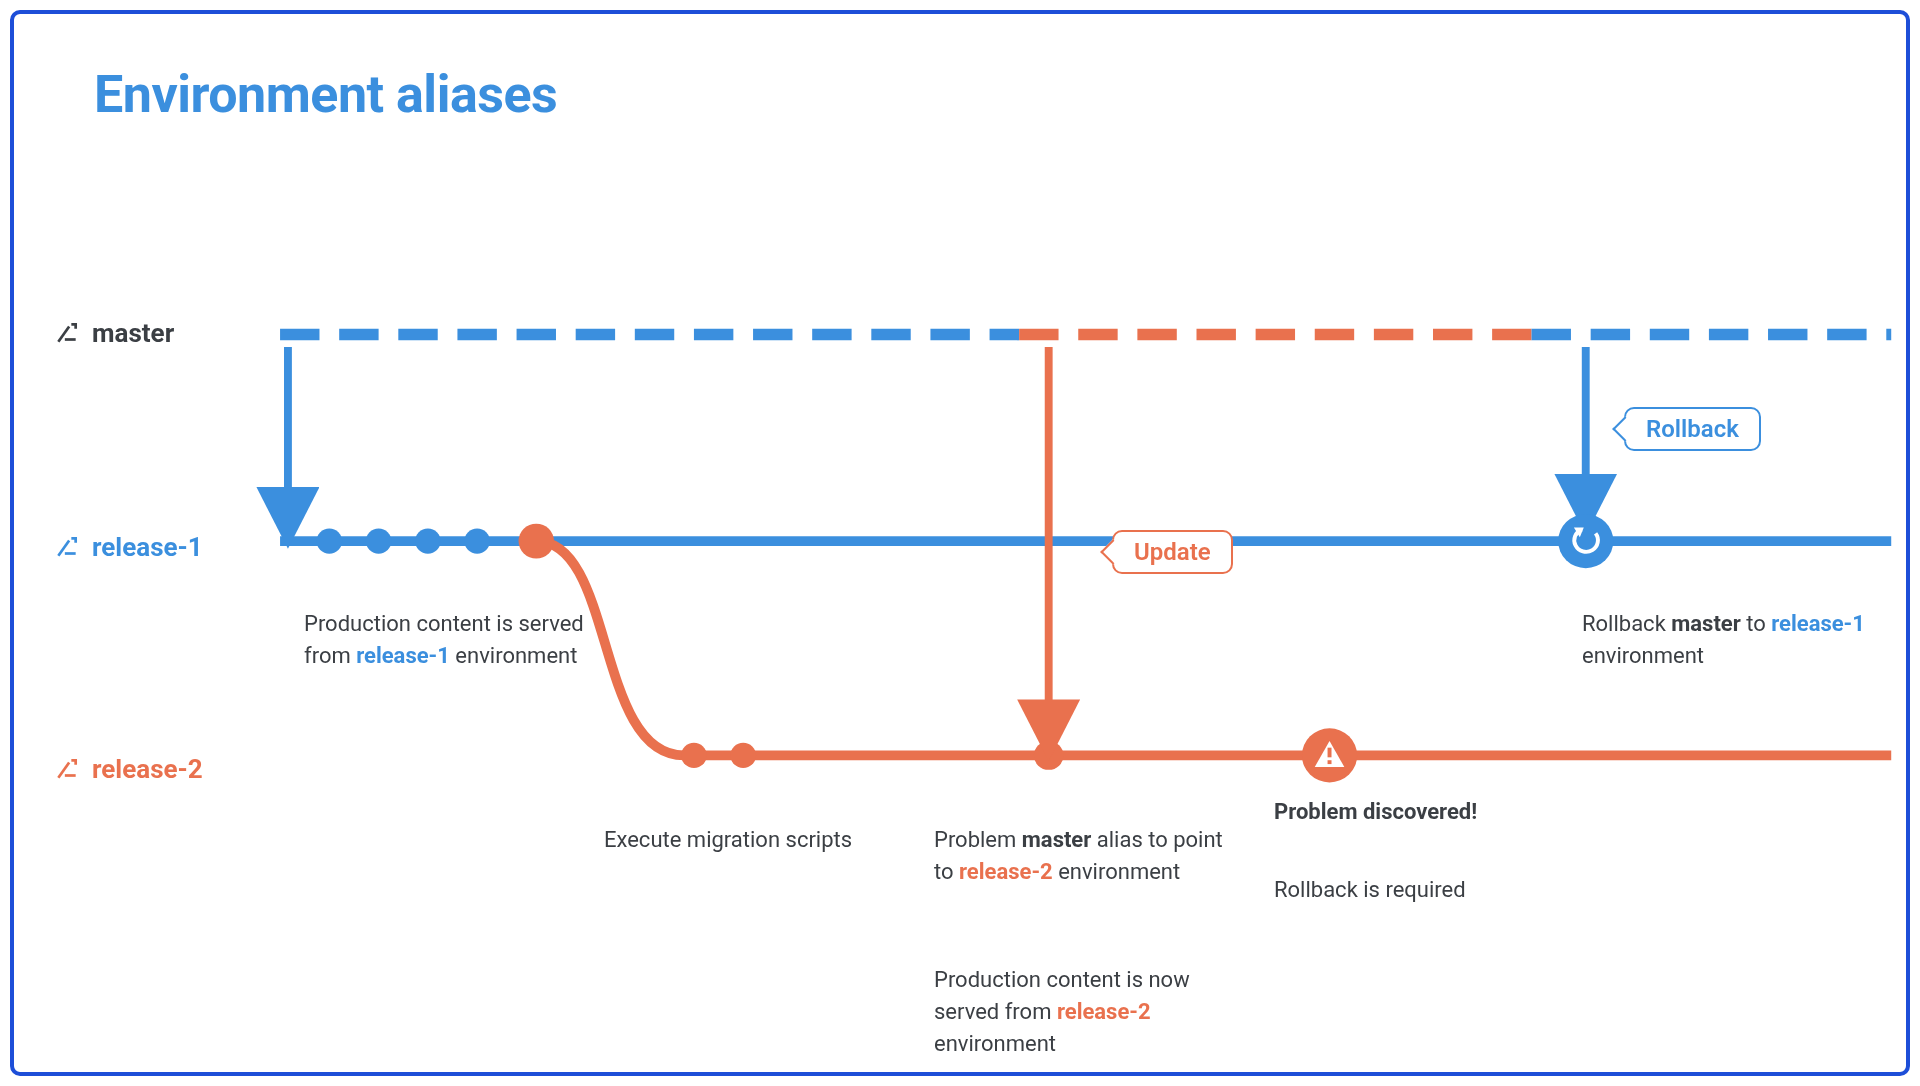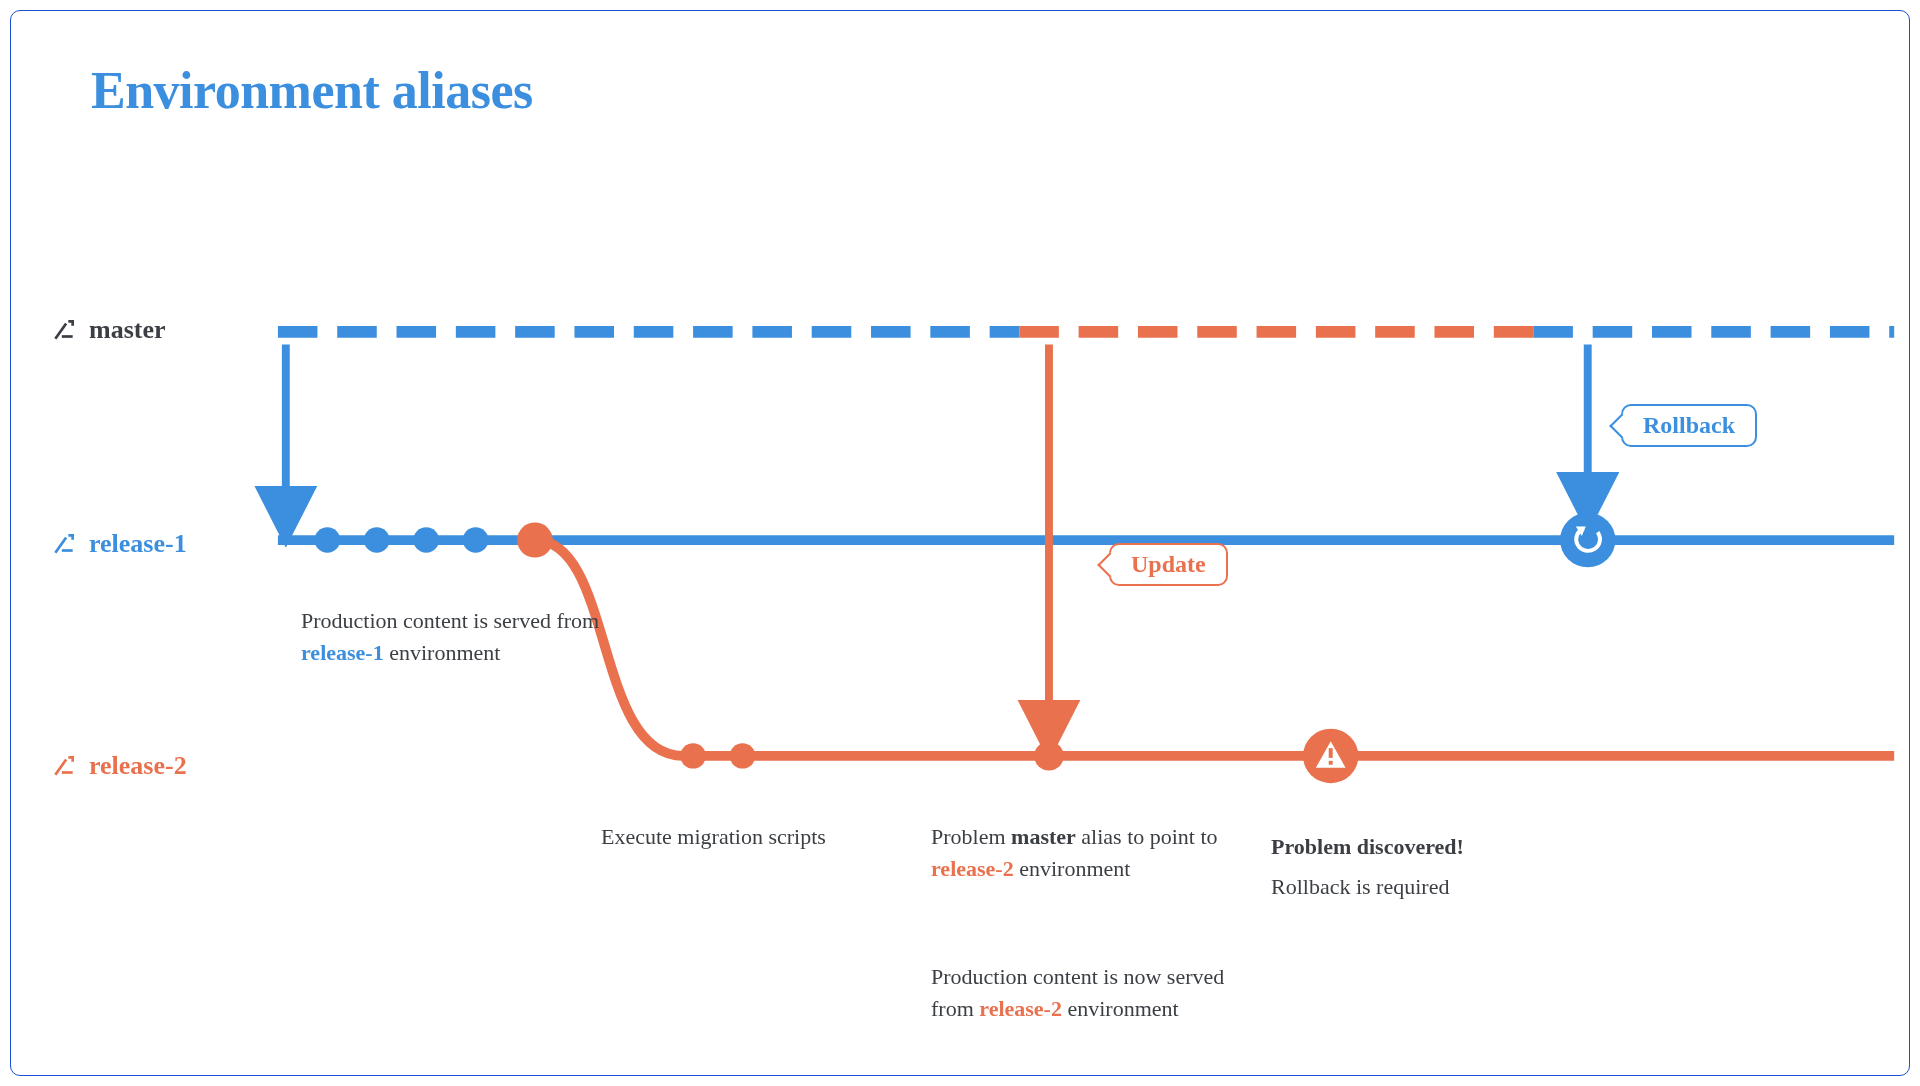--- a/index.html
+++ b/index.html
@@ -7,24 +7,23 @@
     font-family: -apple-system, BlinkMacSystemFont, "Segoe UI", Roboto, Helvetica, Arial, sans-serif;
     background: #ffffff;
     width: 1920px;
     height: 1086px;
     overflow: hidden;
     position: relative;
   }
   .frame {
     position: absolute;
     inset: 10px;
-    border: 1px solid #1d4ed8;
+    border: 4px solid #1d4ed8;
     border-radius: 10px;
     padding: 50px 0 0 80px;
-    font-family: Liberation Serif, serif;
   }
   .title {
     font-size: 52px;
     font-weight: 700;
     color: #3b8fde;
     letter-spacing: -0.5px;
   }
   .subtitle {
     margin-top: 28px;
     font-size: 34px;
@@ -169,28 +168,29 @@
     </div>
     <div id="lane-r2" class="lane-label" style="left: 40px; top: 460px; color: rgb(233, 113, 78);">
       <svg viewBox="0 0 24 24" fill="none" stroke="currentColor" stroke-width="2.5">
           <path d="M4 20 L14 6"></path>
           <path d="M10 18 L20 18"></path>
           <path d="M16 4 L20 4 L20 8"></path>
         </svg>
       <span>release-2</span>
     </div>
 
-    <div class="callout orange" id="co-update" style="left: 1098px; top: 252px;">
+    <div class="callout orange" id="co-update" style="left: 1098px; top: 236px;">
       <span>Update</span>
     </div>
     <div class="callout blue" id="co-rollback" style="left: 1610px; top: 113px;">
       <span>Rollback</span>
     </div>
 
     <div class="note" id="note-prod_r1" style="left: 290px; top: 314px; max-width: 320px;"><span>Production content is served from </span><span class="hl-blue">release-1</span><span> environment</span></div>
     <div class="note" id="note-migrate" style="left: 590px; top: 530px; max-width: 280px;"><span>Execute migration scripts</span></div>
     <div class="note" id="note-change_alias" style="left: 920px; top: 530px; max-width: 310px;"><span>Problem </span><b>master</b><span> alias to point to </span><span class="hl-orange">release-2</span><span> environment</span></div>
     <div class="note" id="note-prod_r2" style="left: 920px; top: 670px; max-width: 310px;"><span>Production content is now served from </span><span class="hl-orange">release-2</span><span> environment</span></div>
-    <div class="note" id="note-problem_head" style="left: 1260px; top: 540px; max-width: 310px;"><b>Problem discovered!</b></div>
+    <div class="note" id="note-problem_head" style="left: 1260px; top: 502px; max-width: 310px;"><b>Problem discovered!</b></div>
     <div class="note" id="note-problem_body" style="left: 1260px; top: 580px; max-width: 310px; text-align: right;"><span>Rollback is required</span></div>
+    <div class="note" id="note-rollback_desc" style="left: 1568px; top: 314px; max-width: 330px;"><span>Rollback </span><b>master</b><span> to </span><span class="hl-blue">release-1</span><span> environment</span></div>
 
   </div>
 </div>
 
 </body></html>

